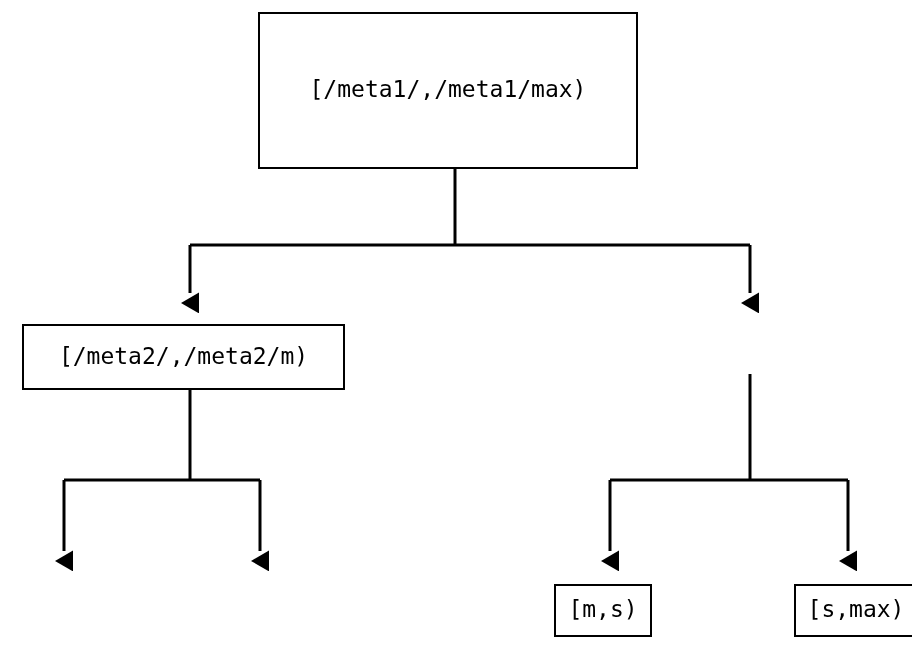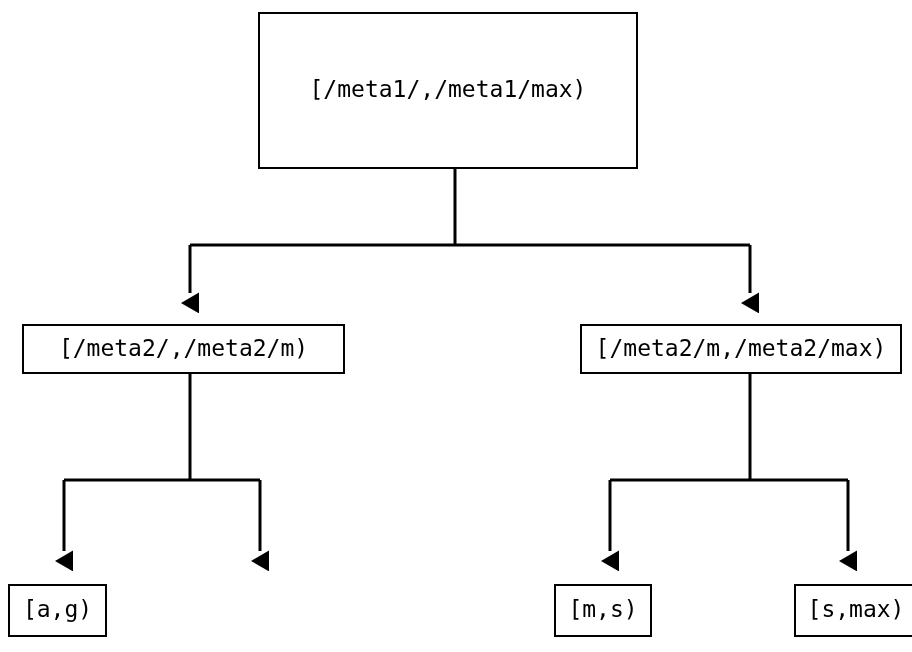--- a/index.html
+++ b/index.html
@@ -46,21 +46,21 @@
   .node-root {
     left: 258px;
     top: 12px;
     width: 380px;
     height: 157px;
   }
   .node-mid-left {
     left: 22px;
     top: 324px;
     width: 323px;
-    height: 50px;
+    height: 66px;
   }
   .node-mid-right {
     left: 580px;
     top: 324px;
     width: 322px;
     height: 50px;
   }
   .node-leaf {
     top: 584px;
     height: 53px;
@@ -105,27 +105,21 @@
   </svg>
 
   <div class="node-box node-root">
     <span class="node-label">[/meta1/,/meta1/max)</span>
   </div>
 
   <div class="node-box node-mid-left">
     <span class="node-label">[/meta2/,/meta2/m)</span>
   </div>
 
-  <div class="node-box node-mid-right">
-    <span class="node-label">[/meta2/m,/meta2/max)</span>
-  </div>
 
-  <div class="node-box node-leaf leaf-ag">
-    <span class="node-label">[a,g)</span>
-  </div>
 
 
   <div class="node-box node-leaf leaf-ms">
     <span class="node-label">[m,s)</span>
   </div>
 
   <div class="node-box node-leaf leaf-smax">
     <span class="node-label">[s,max)</span>
   </div>
 

